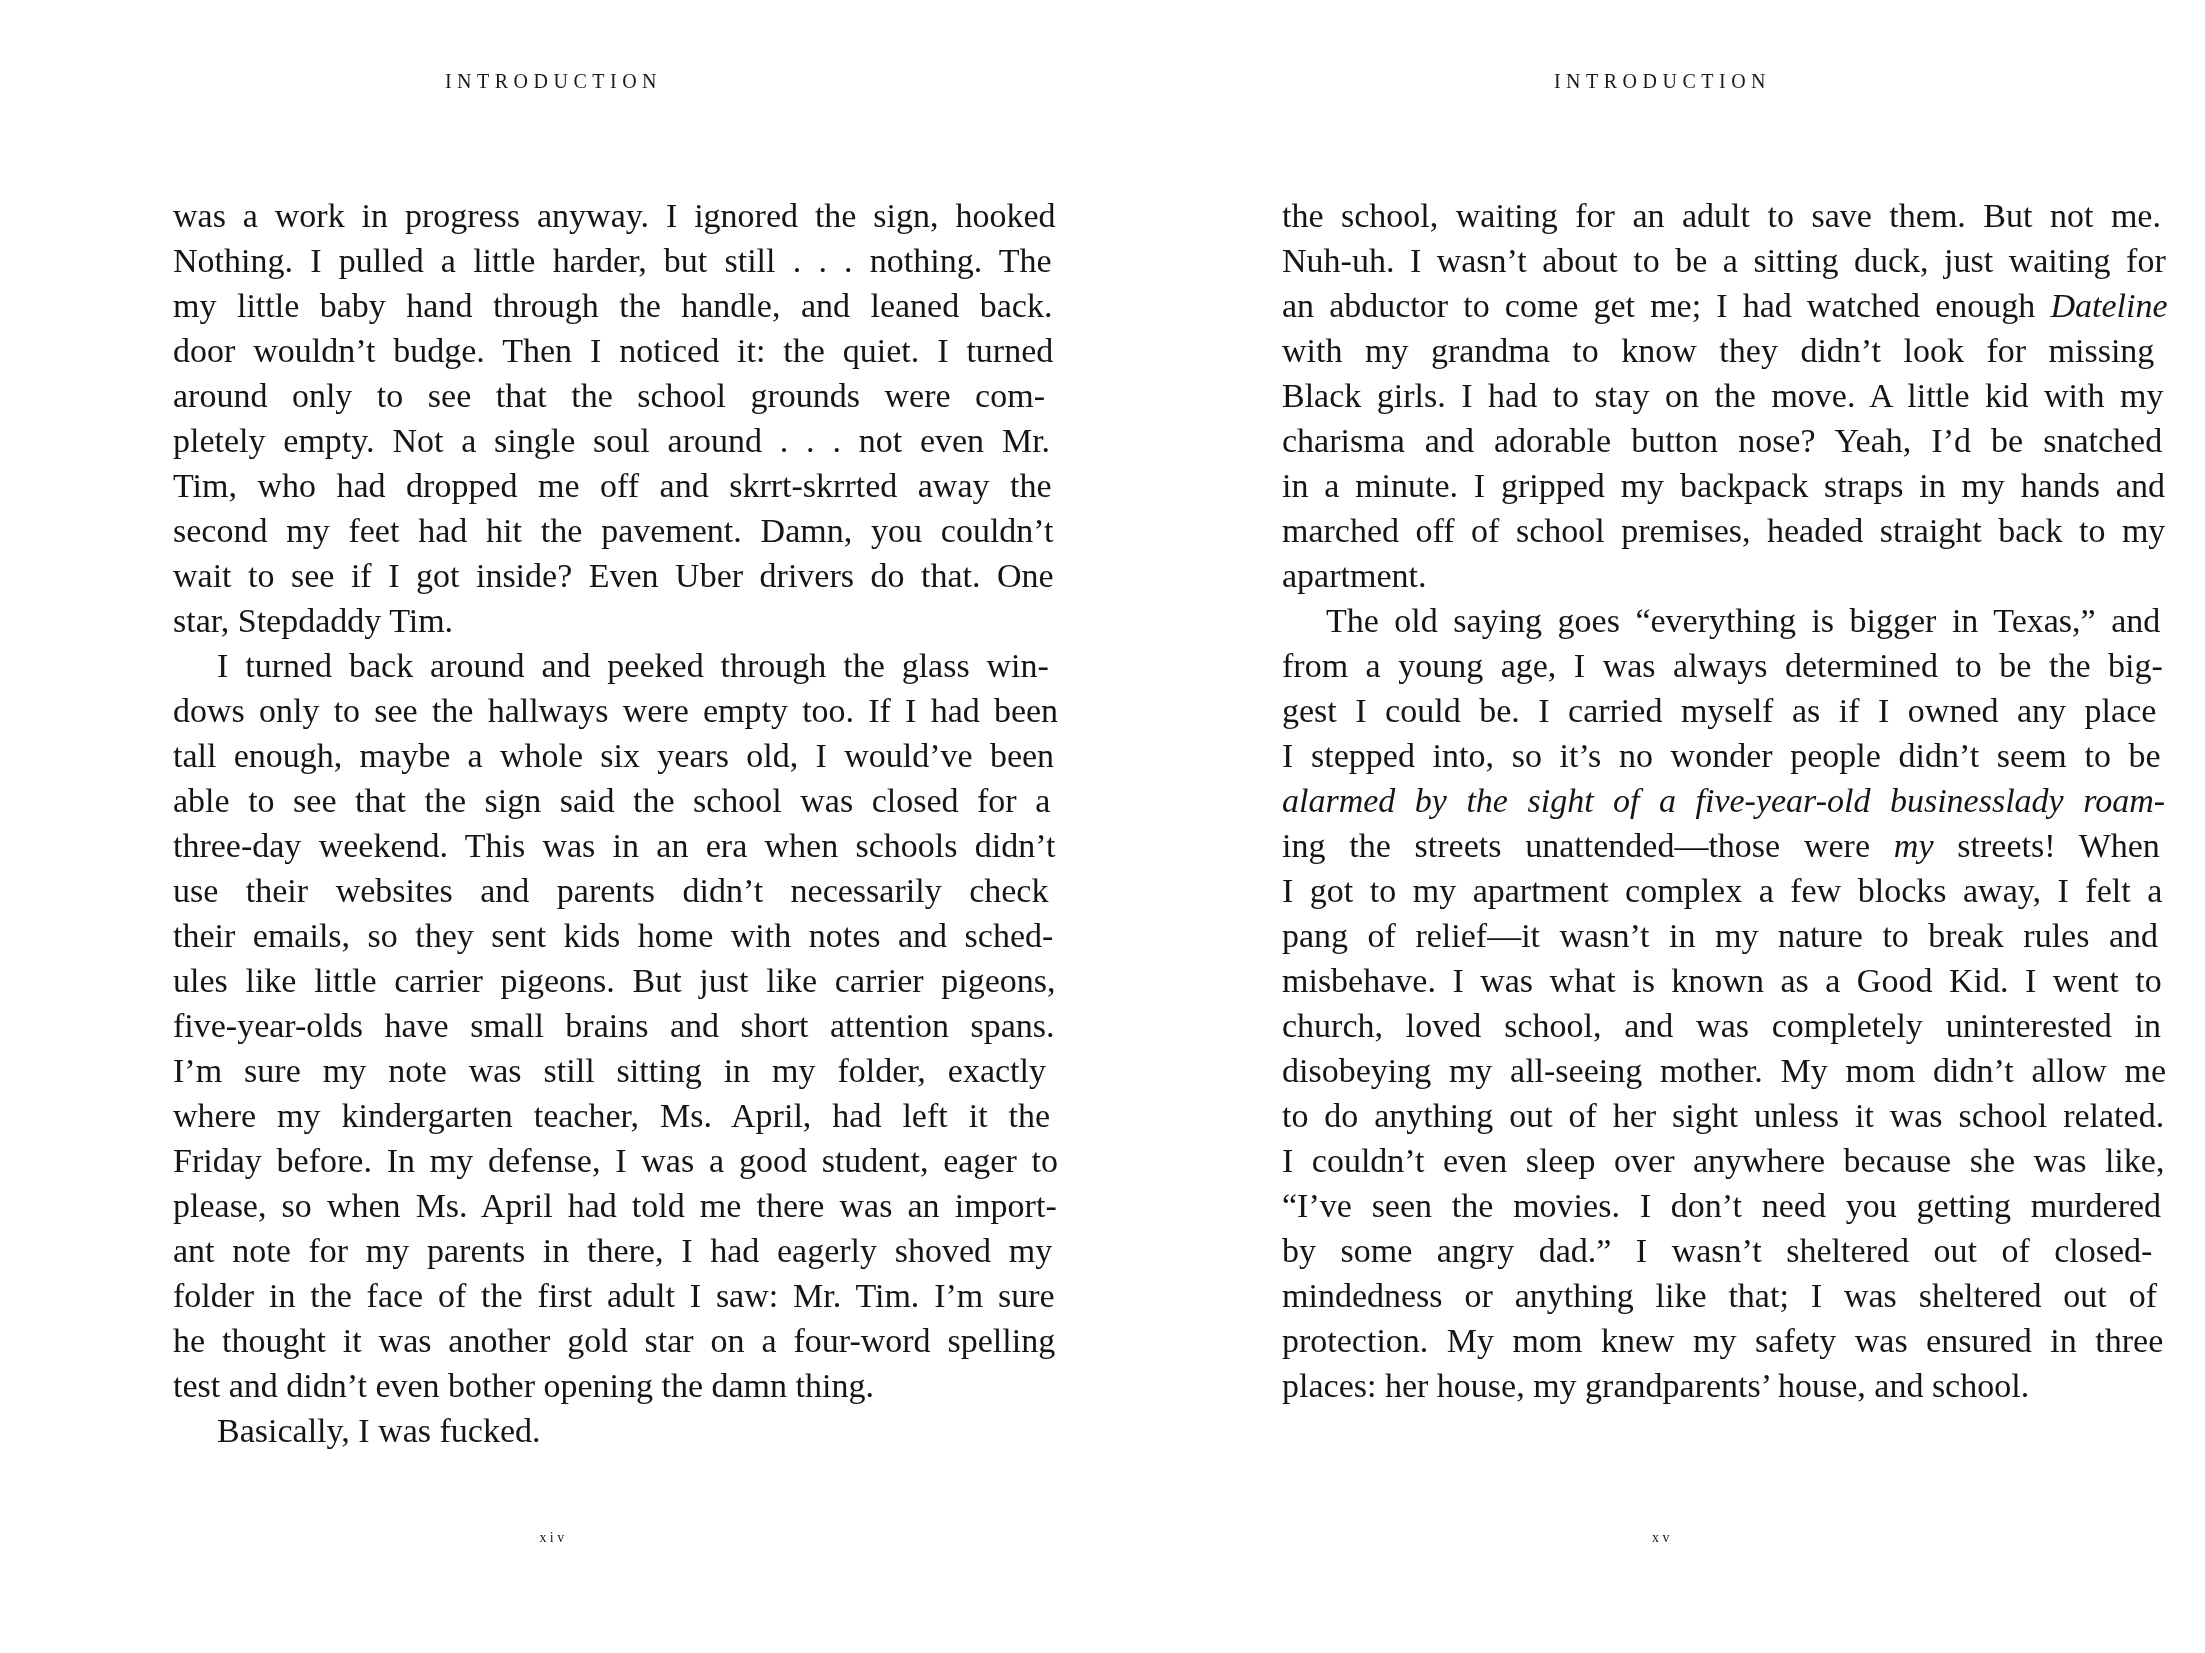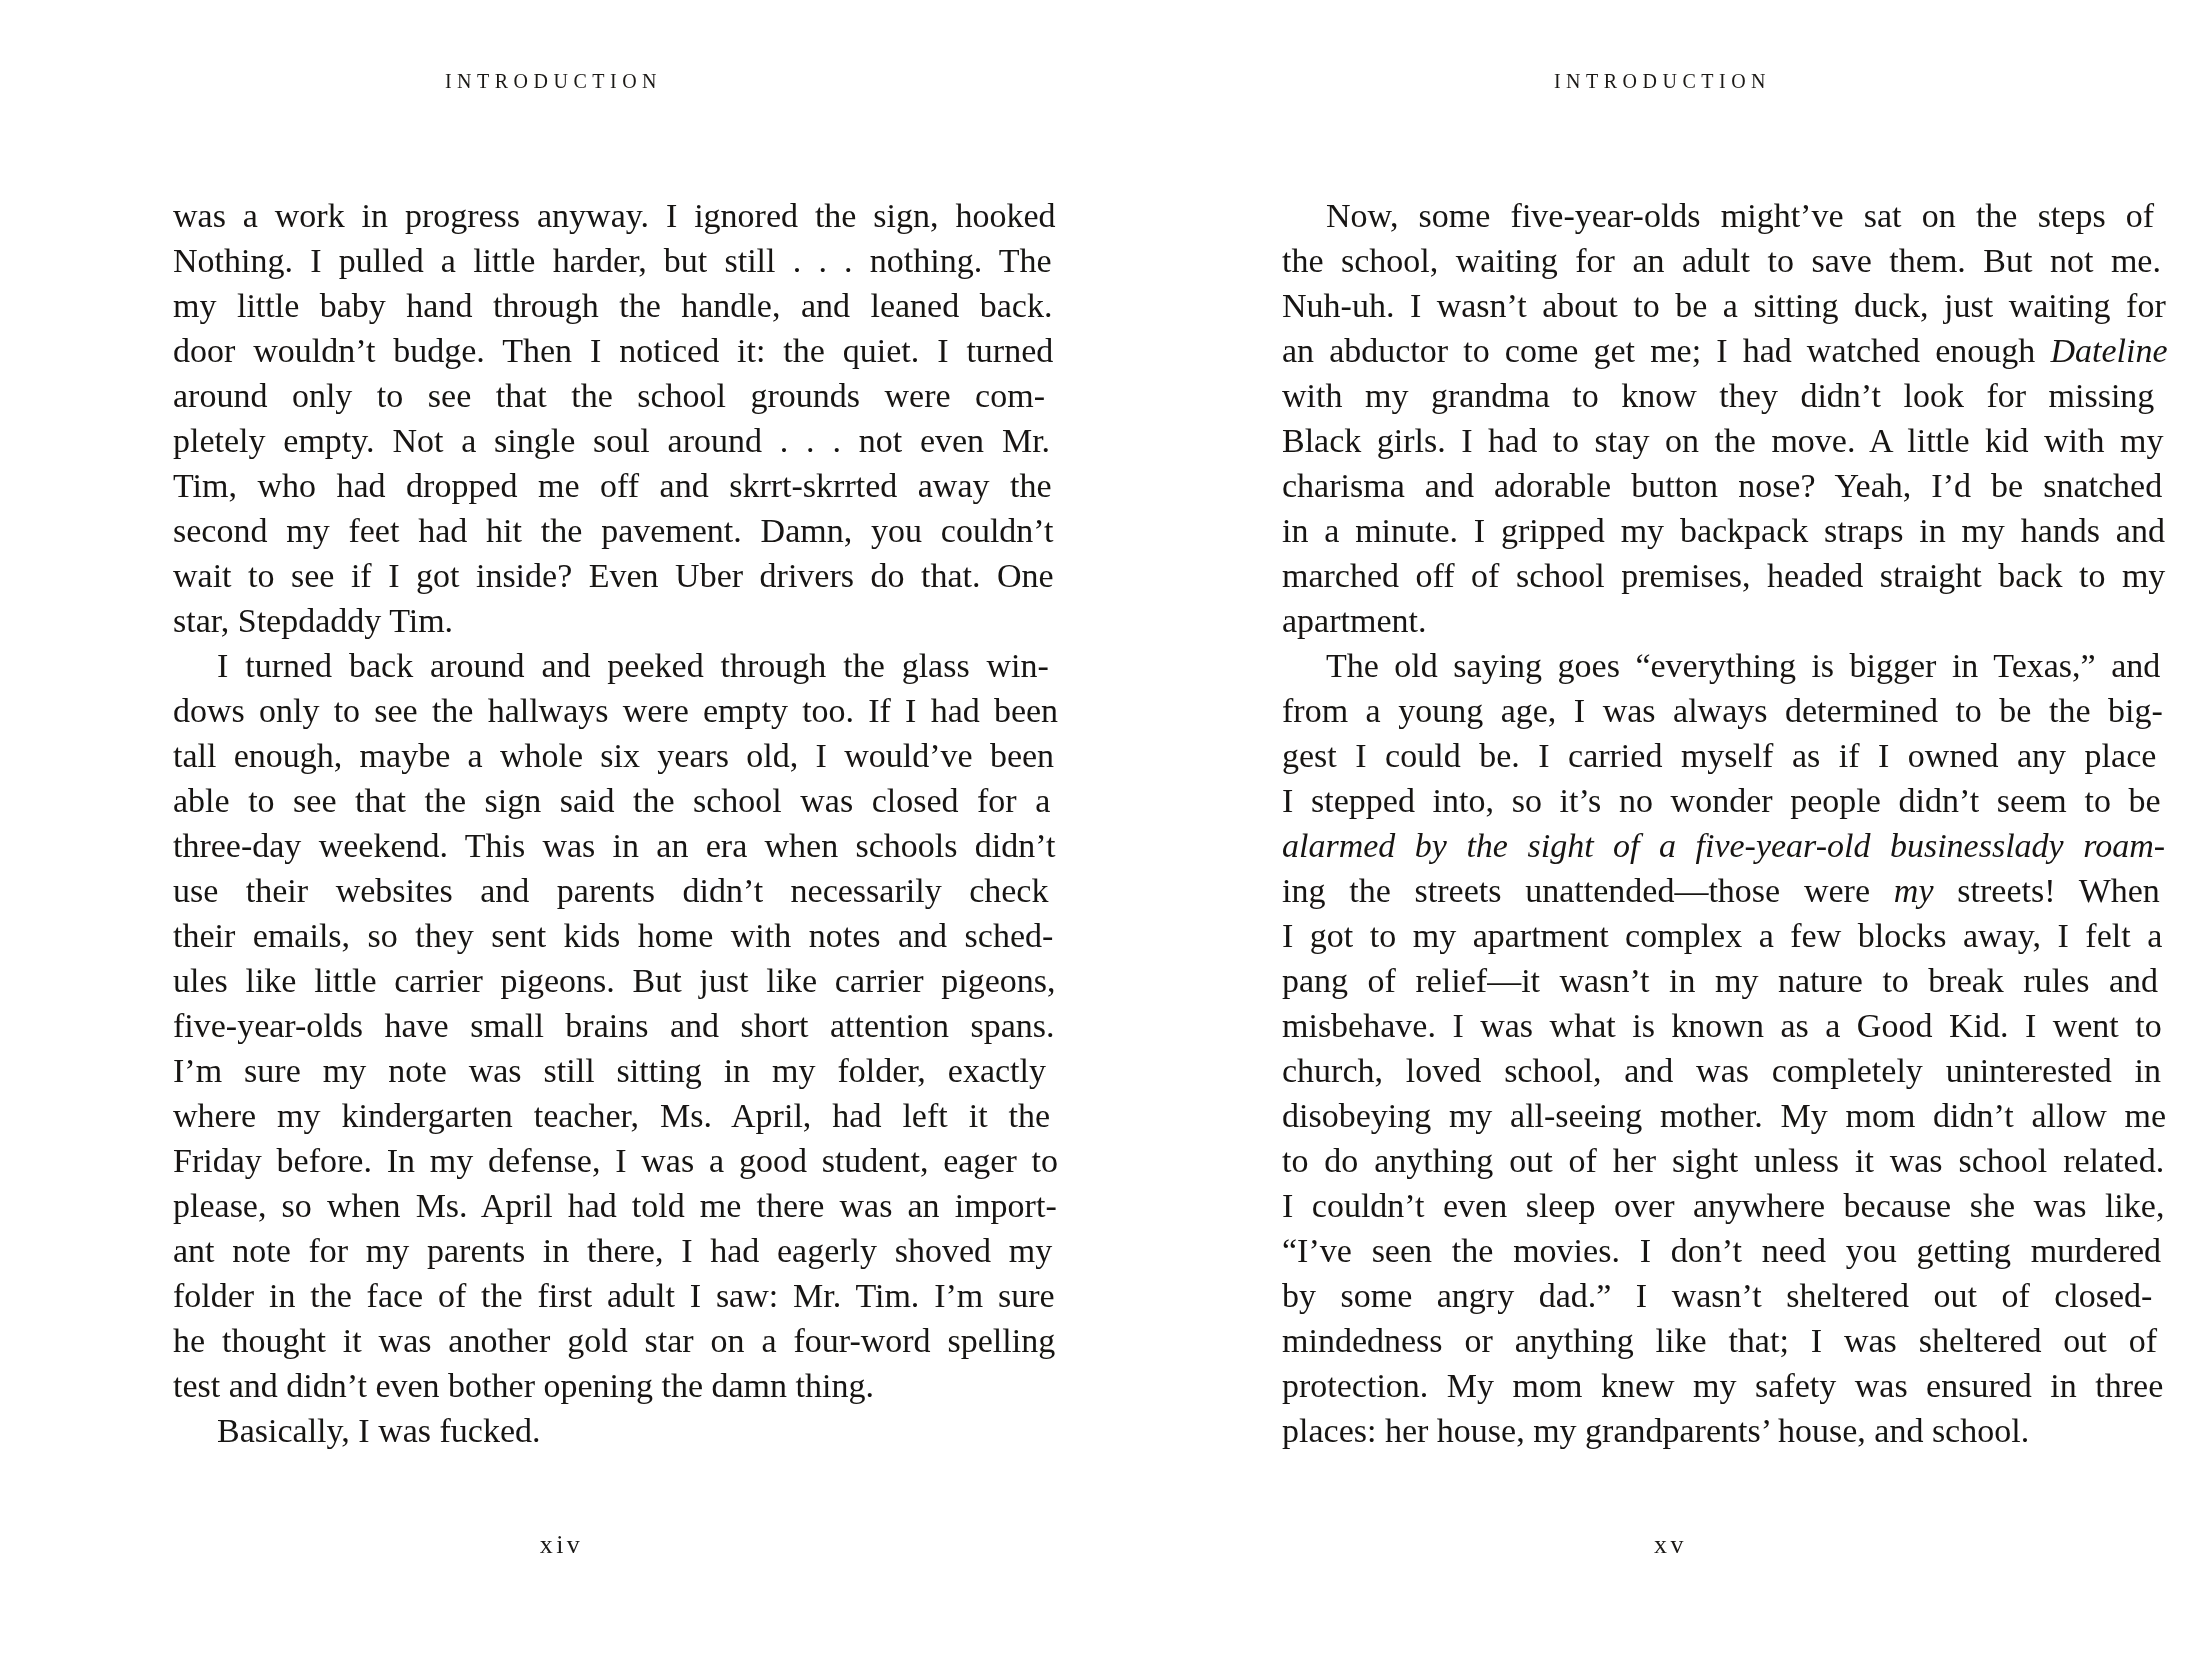--- a/index.html
+++ b/index.html
@@ -36,24 +36,24 @@
   .line {
     height: 45px;
     line-height: 45px;
     white-space: nowrap;
   }
   .line.indent { text-indent: 44px; }
   em { font-style: italic; }
   .folio {
     position: absolute;
     top: 1530px;
-    left: 8px;
+    left: 0;
     width: 100%;
     text-align: center;
-    font-size: 26px;
+    font-size: 14px;
     letter-spacing: 3.4px;
     color: #1b1916;
   }
 </style>
 </head>
 <body>
 
 <div class="spread">
 
   <div class="page left">
@@ -87,21 +87,20 @@
       <div class="line" style="word-spacing: 8.4px; letter-spacing: 0px;">he thought it was another gold star on a four-word spelling</div>
       <div class="line last">test and didn’t even bother opening the damn thing.</div>
       <div class="line indent last">Basically, I was fucked.</div>
     </div>
     <div class="folio">xiv</div>
   </div>
 
   <div class="page right">
     <div class="running-head">INTRODUCTION</div>
     <div class="column">
-      <div class="line indent" style="word-spacing: 11.7px; letter-spacing: 0px;">Now, some five-year-olds might’ve sat on the steps of</div>
       <div class="line" style="word-spacing: 9px; letter-spacing: 0px;">the school, waiting for an adult to save them. But not me.</div>
       <div class="line" style="word-spacing: 7px; letter-spacing: 0px;">Nuh-uh. I wasn’t about to be a sitting duck, just waiting for</div>
       <div class="line" style="word-spacing: 6.6px; letter-spacing: 0px;"><span>an abductor to come get me; I had watched enough </span><em>Dateline</em></div>
       <div class="line" style="word-spacing: 14px; letter-spacing: 0px;">with my grandma to know they didn’t look for missing</div>
       <div class="line" style="word-spacing: 7px; letter-spacing: 0px;">Black girls. I had to stay on the move. A little kid with my</div>
       <div class="line" style="word-spacing: 11.6px; letter-spacing: 0px;">charisma and adorable button nose? Yeah, I’d be snatched</div>
       <div class="line" style="word-spacing: 7.3px; letter-spacing: 0px;">in a minute. I gripped my backpack straps in my hands and</div>
       <div class="line" style="word-spacing: 8px; letter-spacing: 0px;">marched off of school premises, headed straight back to my</div>
       <div class="line last">apartment.</div>
       <div class="line indent" style="word-spacing: 7px; letter-spacing: 0px;">The old saying goes “everything is bigger in Texas,” and</div>

